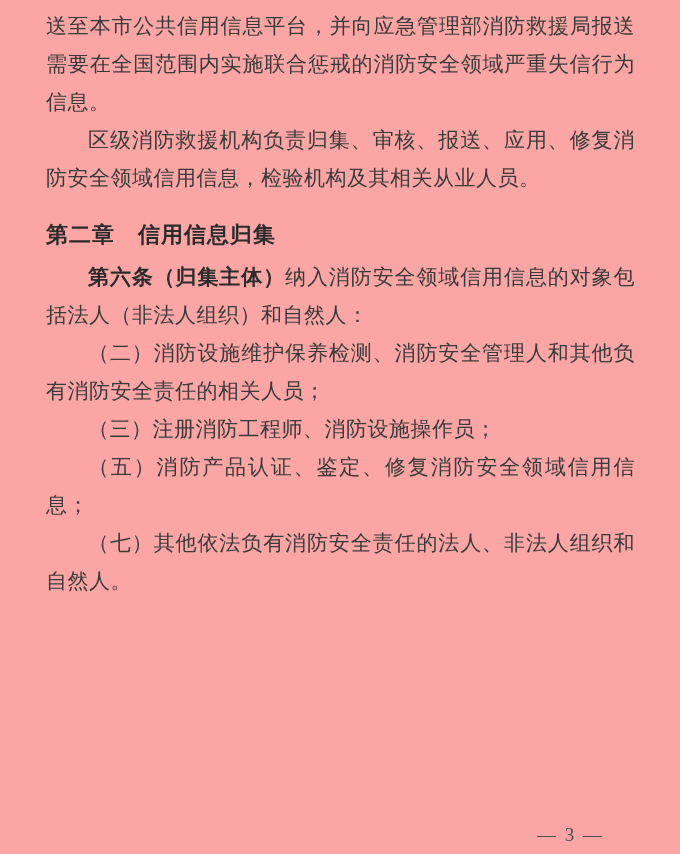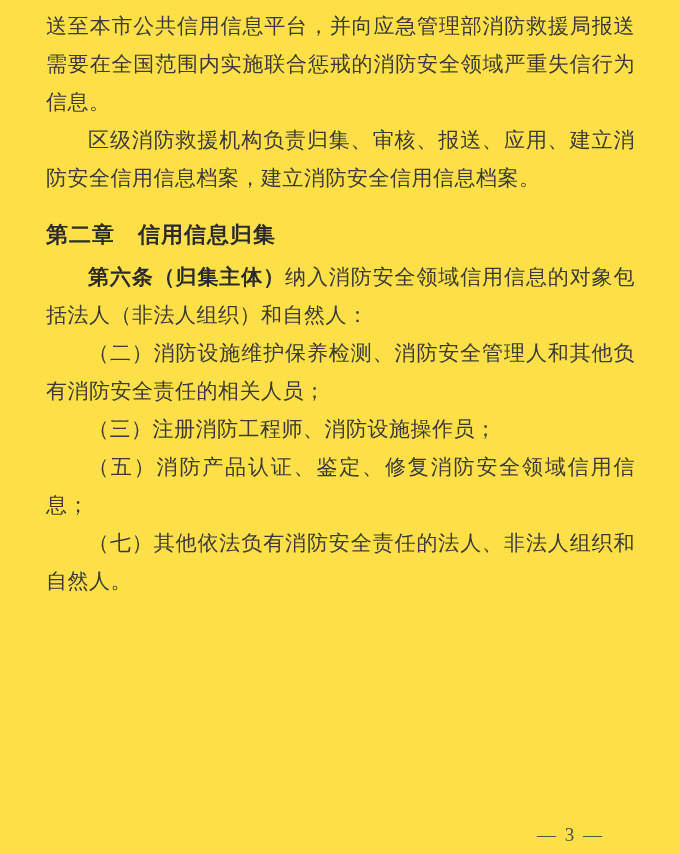--- a/index.html
+++ b/index.html
@@ -4,21 +4,21 @@
 <style>
   html, body {
     margin: 0;
     padding: 0;
     background: #ffffff;
   }
   .page {
     position: relative;
     width: 680px;
     height: 854px;
-    background: #fde047;
+    background: #fca5a5;
     box-sizing: border-box;
     padding: 7px 45px 0 46px;
     font-family: "Liberation Serif", "DejaVu Serif", serif;
     color: #3a3a3a;
     overflow: hidden;
   }
   .para {
     font-size: 21px;
     line-height: 38px;
     letter-spacing: 0.5px;
@@ -54,21 +54,21 @@
     font-family: "Liberation Serif", "DejaVu Serif", serif;
   }
 </style>
 </head>
 <body>
 
 <div class="page">
 
   <p class="para">送至本市公共信用信息平台，并向应急管理部消防救援局报送需要在全国范围内实施联合惩戒的消防安全领域严重失信行为信息。</p>
 
-  <p class="para indent">区级消防救援机构负责归集、审核、报送、应用、建立消防安全信用信息档案，建立消防安全信用信息档案。</p>
+  <p class="para indent">区级消防救援机构负责归集、审核、报送、应用、修复消防安全领域信用信息，检验机构及其相关从业人员。</p>
 
   <h2 class="chapter">第二章　信用信息归集</h2>
 
   <p class="para indent">
     <span class="lead-bold">第六条（归集主体）</span><span>纳入消防安全领域信用信息的对象包括法人（非法人组织）和自然人：</span>
   </p>
 
 
   <p class="para indent">（二）消防设施维护保养检测、消防安全管理人和其他负有消防安全责任的相关人员；</p>
 

